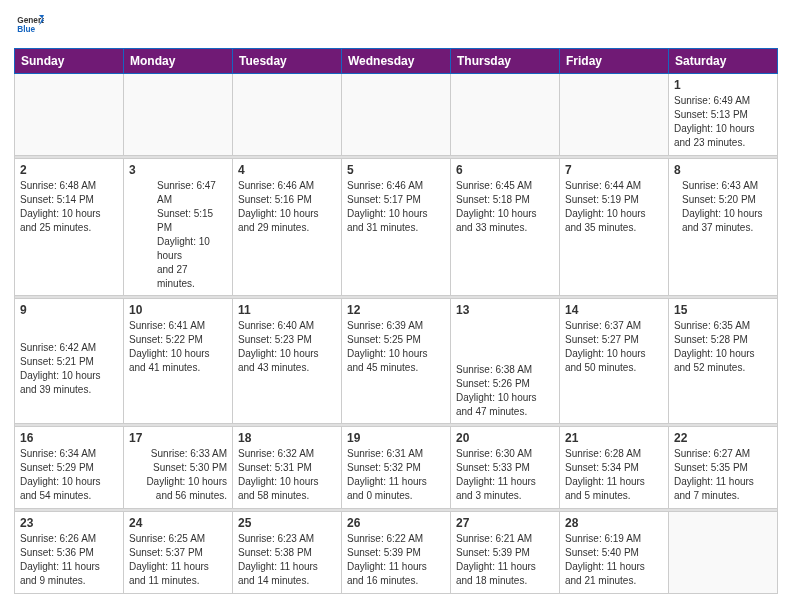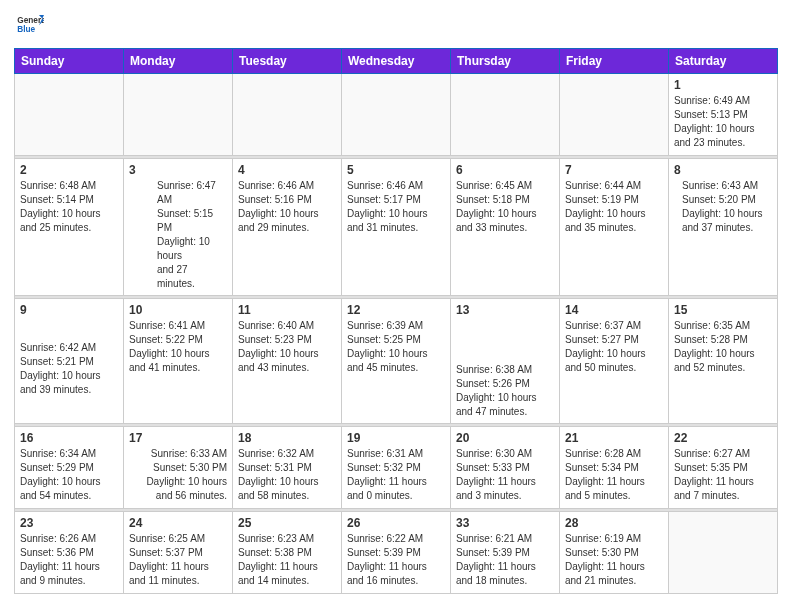--- a/index.html
+++ b/index.html
@@ -43,21 +43,21 @@
     .subtitle {
       font-size: 13px;
       color: #555;
     }
     .calendar {
       width: 100%;
       border-collapse: collapse;
       border: 1px solid #ccc;
     }
     .calendar th {
-      background: #6d28d9;
+      background: #701a75;
       color: #fff;
       font-size: 12px;
       font-weight: bold;
       text-align: left;
       padding: 5px 6px;
       border: 1px solid #1565c0;
     }
     .calendar td {
       vertical-align: top;
       border: 1px solid #ccc;
@@ -322,30 +322,30 @@
 and 14 minutes.</div>
           </td>
           <td>
             <span class="day-number">26</span>
             <div class="day-info" style="white-space: pre-line;">Sunrise: 6:22 AM
 Sunset: 5:39 PM
 Daylight: 11 hours
 and 16 minutes.</div>
           </td>
           <td>
-            <span class="day-number">33</span>
+            <span class="day-number">27</span>
             <div class="day-info" style="white-space: pre-line;">Sunrise: 6:21 AM
 Sunset: 5:39 PM
 Daylight: 11 hours
 and 18 minutes.</div>
           </td>
           <td>
             <span class="day-number">28</span>
             <div class="day-info" style="white-space: pre-line;">Sunrise: 6:19 AM
-Sunset: 5:30 PM
+Sunset: 5:40 PM
 Daylight: 11 hours
 and 21 minutes.</div>
           </td>
           <td class="empty"></td>
         </tr>
       </tbody>
   </table>
 </div>
 
 </body></html>

